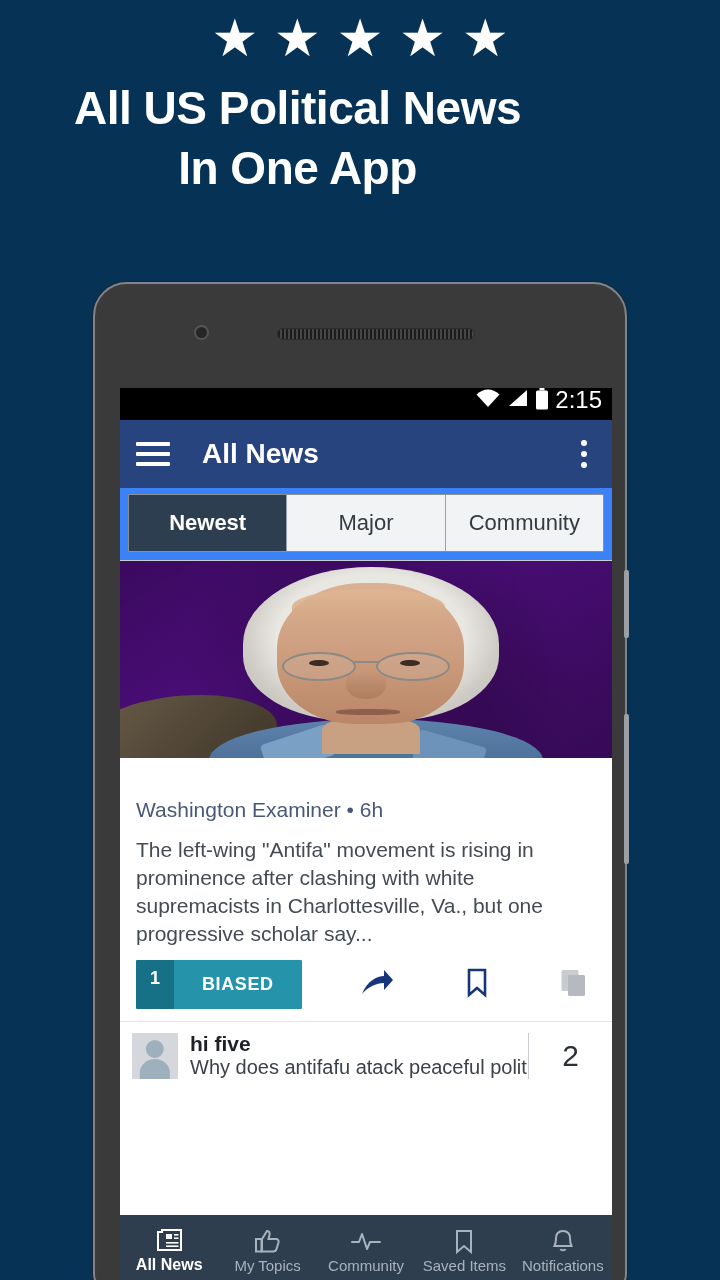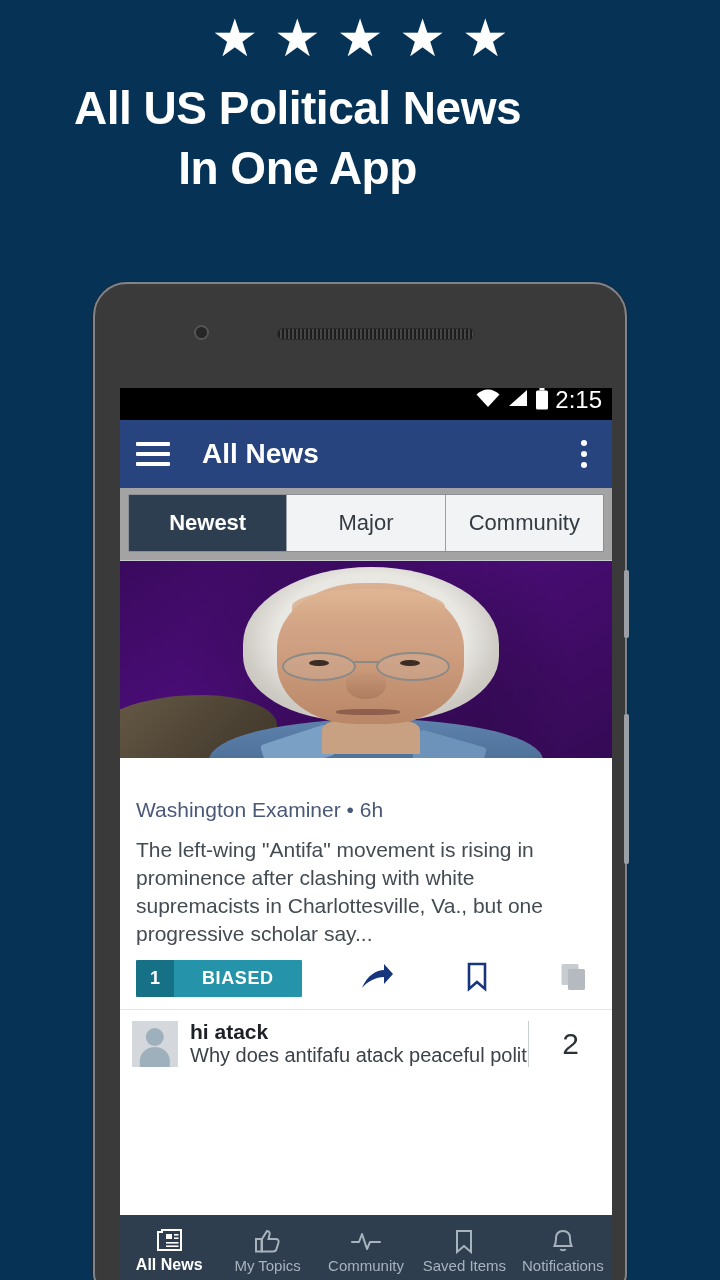--- a/index.html
+++ b/index.html
@@ -92,21 +92,21 @@
   .hamburger i{ display:block; height:4px; background:#ffffff; border-radius:1px; }
   .appbar-title{
     color:#ffffff; font-size:28px; font-weight:bold;
     margin-left:32px; flex:1;
   }
   .overflow{ width:8px; display:flex; flex-direction:column; gap:5px; align-items:center; cursor:pointer; margin-right:8px;}
   .overflow i{ width:6px; height:6px; border-radius:50%; background:#ffffff; display:block; }
 
   
   .tabwrap{
-    background:#a3a3a3; padding:6px 8px 8px 8px;
+    background:#3b82f6; padding:6px 8px 8px 8px;
     border-bottom:1px solid #c9ccd0;
   }
   .tabs{ display:flex; border:1px solid #8b9097; border-radius:1px; overflow:hidden; }
   .tab{
     flex:1; text-align:center; padding:15px 0;
     font-size:22px; color:#333a42; background:#f2f3f4;
     border-right:1px solid #9aa0a7; cursor:pointer;
   }
   .tab:last-child{ border-right:none; }
   .tab.active{ background:#2d3e50; color:#ffffff; font-weight:bold; }
@@ -198,21 +198,21 @@
 
   .actions{
     display:flex; align-items:center; padding:12px 16px 12px 16px;
     border-bottom:1px solid #e2e4e6;
   }
   .badge{
     display:flex; align-items:stretch; border-radius:1px; overflow:hidden;
     font-size:18px; font-weight:bold; color:#ffffff; cursor:pointer;
   }
   .badge .num{ background:#177186; padding:8px 14px; }
-  .badge .lbl{ background:#2593a9; padding:8px 28px; letter-spacing:.6px; }
+  .badge .lbl{ background:#2593a9; padding:14px 28px; letter-spacing:.6px; }
   .act-ico{ margin-left:auto; cursor:pointer; }
   .act-sp1{ margin-left:58px; }
   .act-sp2{ margin-left:72px; }
   .act-sp3{ margin-left:72px; }
 
   .comment{
     display:flex; align-items:center; padding:10px 0 10px 12px;
     background:#ffffff;
   }
   .avatar{
@@ -364,21 +364,21 @@
               </svg>
             </span>
           </div>
 
           <div class="comment">
             <div class="avatar">
               <span class="head"></span>
                 <span class="body"></span>
             </div>
             <div class="cmt-text">
-              <div class="cmt-user">hi atack</div>
+              <div class="cmt-user">hi five</div>
               <div class="cmt-body">Why does antifafu atack peaceful political</div>
             </div>
             <div class="cmt-count">2</div>
           </div>
         </div>
 
         <div class="bottomnav">
           <div class="nav-item active">
             <svg width="27" height="25" viewBox="0 0 27 25">
               <path d="M2 4 L2 22 L25 22 L25 2 L6 2 L6 4 Z" fill="none" stroke="currentColor" stroke-width="2"></path>

